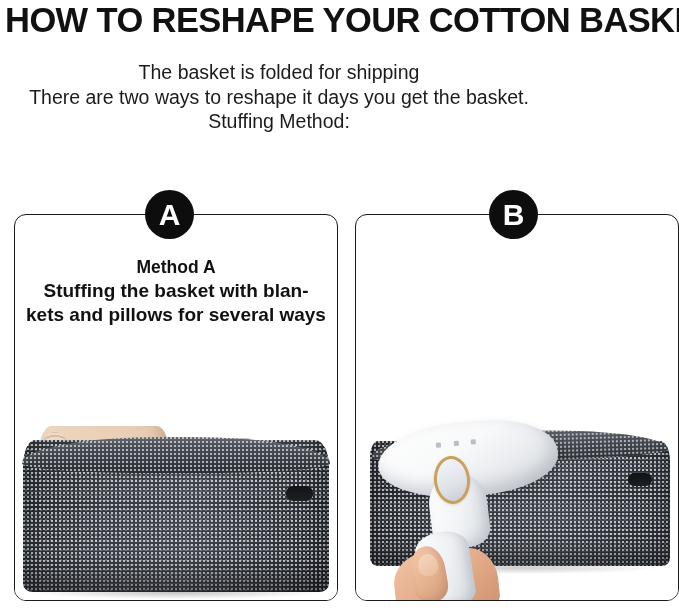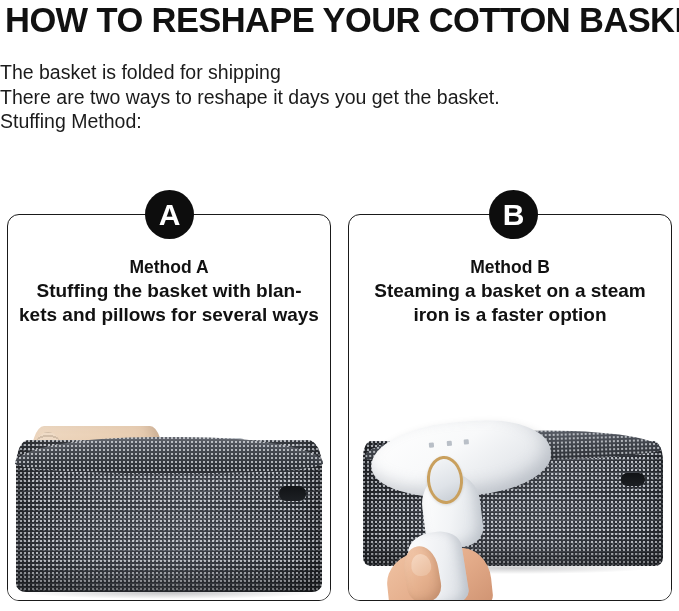--- a/index.html
+++ b/index.html
@@ -32,21 +32,21 @@
     line-height: 44px;
     transform: scaleX(0.985);
     transform-origin: center top;
     white-space: nowrap;
   }
 
   .subtitle-block {
     position: absolute;
     left: 0; top: 60px;
     width: 558px;
-    text-align: left;
+    text-align: center;
   }
   .subtitle-line {
     font-size: 19.5px;
     font-weight: 400;
     color: #1b1b1b;
     line-height: 24.5px;
     white-space: nowrap;
   }
 
   
@@ -59,20 +59,21 @@
 
   .card {
     position: absolute;
     top: 0;
     width: 324px;
     height: 387px;
     border: 1.3px solid #1a1a1a;
     border-radius: 12px;
     background: #ffffff;
     overflow: hidden;
+    margin-left: 7px;
   }
   .card.a { left: 7px; }
   .card.b { left: 348px; }
 
   .badge {
     position: absolute;
     top: -24px;
     width: 49px;
     height: 49px;
     border-radius: 50%;
@@ -397,25 +398,20 @@
         <div class="basketA">
           <div class="shadow"></div>
           <div class="body"></div>
           <div class="rim"></div>
           <div class="handle"></div>
         </div>
       </div>
     </div>
 
     <div class="card b">
-      <div class="card-text">
-        <div class="card-heading">Method B</div>
-        <div class="card-desc">Steaming a basket on a steam</div>
-        <div class="card-desc">iron is a faster option</div>
-      </div>
 
       <div class="photo">
         <div class="basketB">
           <div class="shadowB"></div>
           <div class="bodyB"></div>
           <div class="innerB"></div>
           <div class="rimB"></div>
           <div class="handleB"></div>
         </div>
 

